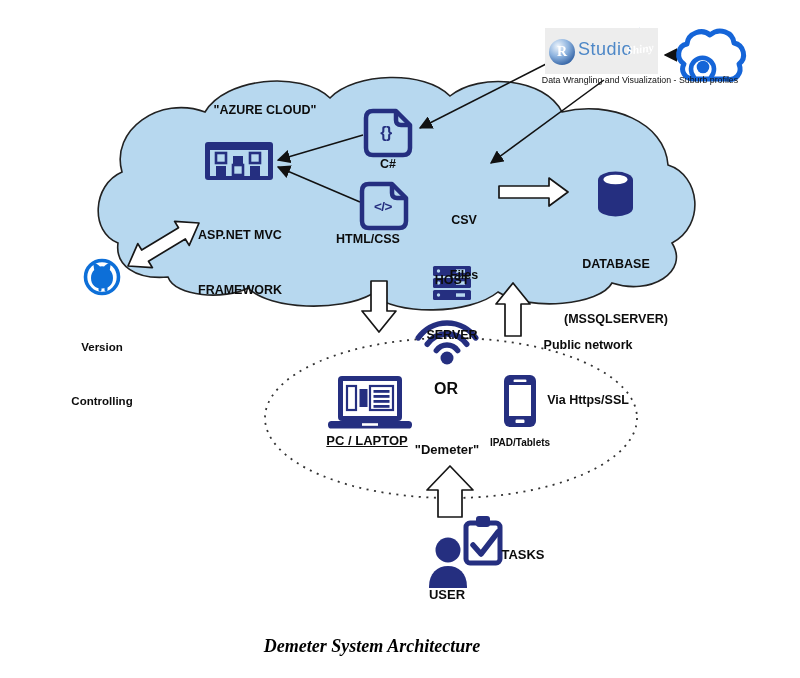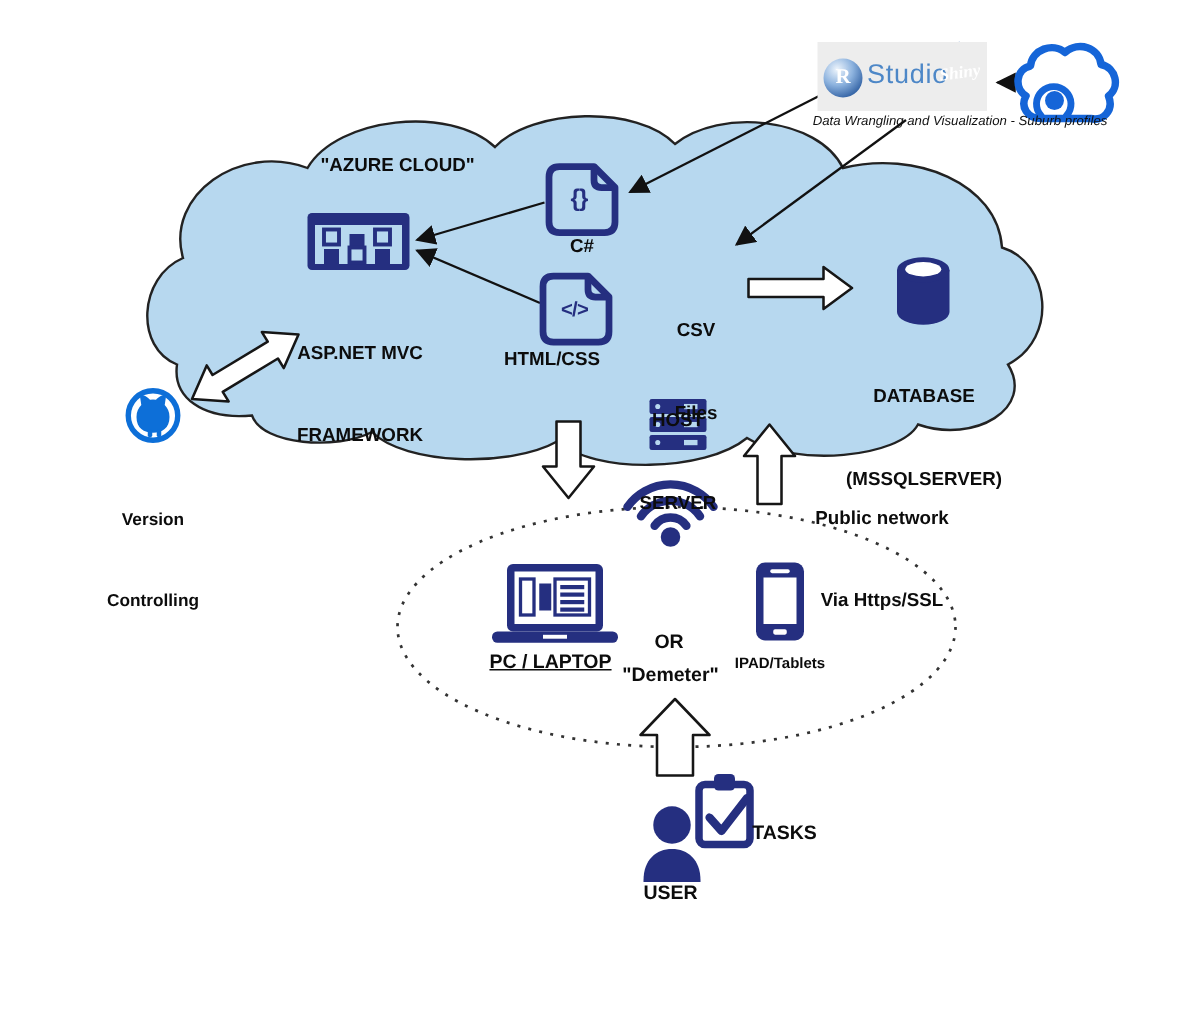--- a/index.html
+++ b/index.html
@@ -211,34 +211,35 @@
 <div class="lbl" style="left:616px;top:217px;">
   <span class="ln">DATABASE</span>
   <span class="ln">(MSSQLSERVER)</span>
 </div>
 
 <div class="lbl" style="left:102px;top:301px;font-size:11.5px;">
   <span class="ln">Version</span>
   <span class="ln">Controlling</span>
 </div>
 
-<div class="small-note" style="left:640px;top:76px;font-style:italic;">
+<div class="small-note" style="left:640px;top:76px;">
   <span class="ln">Data Wrangling and</span>
   <span class="ln">Visualization - Suburb</span>
   <span class="ln">profiles</span>
 </div>
 
 <div class="lbl" style="left:367px;top:433px;font-size:13px;text-decoration:underline;">PC / LAPTOP</div>
-<div class="lbl" style="left:446px;top:420px;font-size:13px;">OR</div>
+<div class="lbl" style="left:446px;top:380px;font-size:16px;">OR</div>
 <div class="lbl" style="left:447px;top:442px;font-size:13px;">"Demeter"</div>
 <div class="lbl" style="left:520px;top:437px;font-size:10px;">IPAD/Tablets</div>
 
 <div class="lbl" style="left:447px;top:587px;font-size:13px;">USER</div>
 <div class="lbl" style="left:523px;top:547px;font-size:13px;">TASKS</div>
 
 <div id="rstudio-logo">
   <div id="rstudio-sphere">R</div>
   <div id="rstudio-studio">Studio</div>
 </div>
 <div id="shiny-text">Shiny</div>
 
+<div id="diagram-title">Demeter System Architecture</div>
 
 </div>
 
 </body></html>

